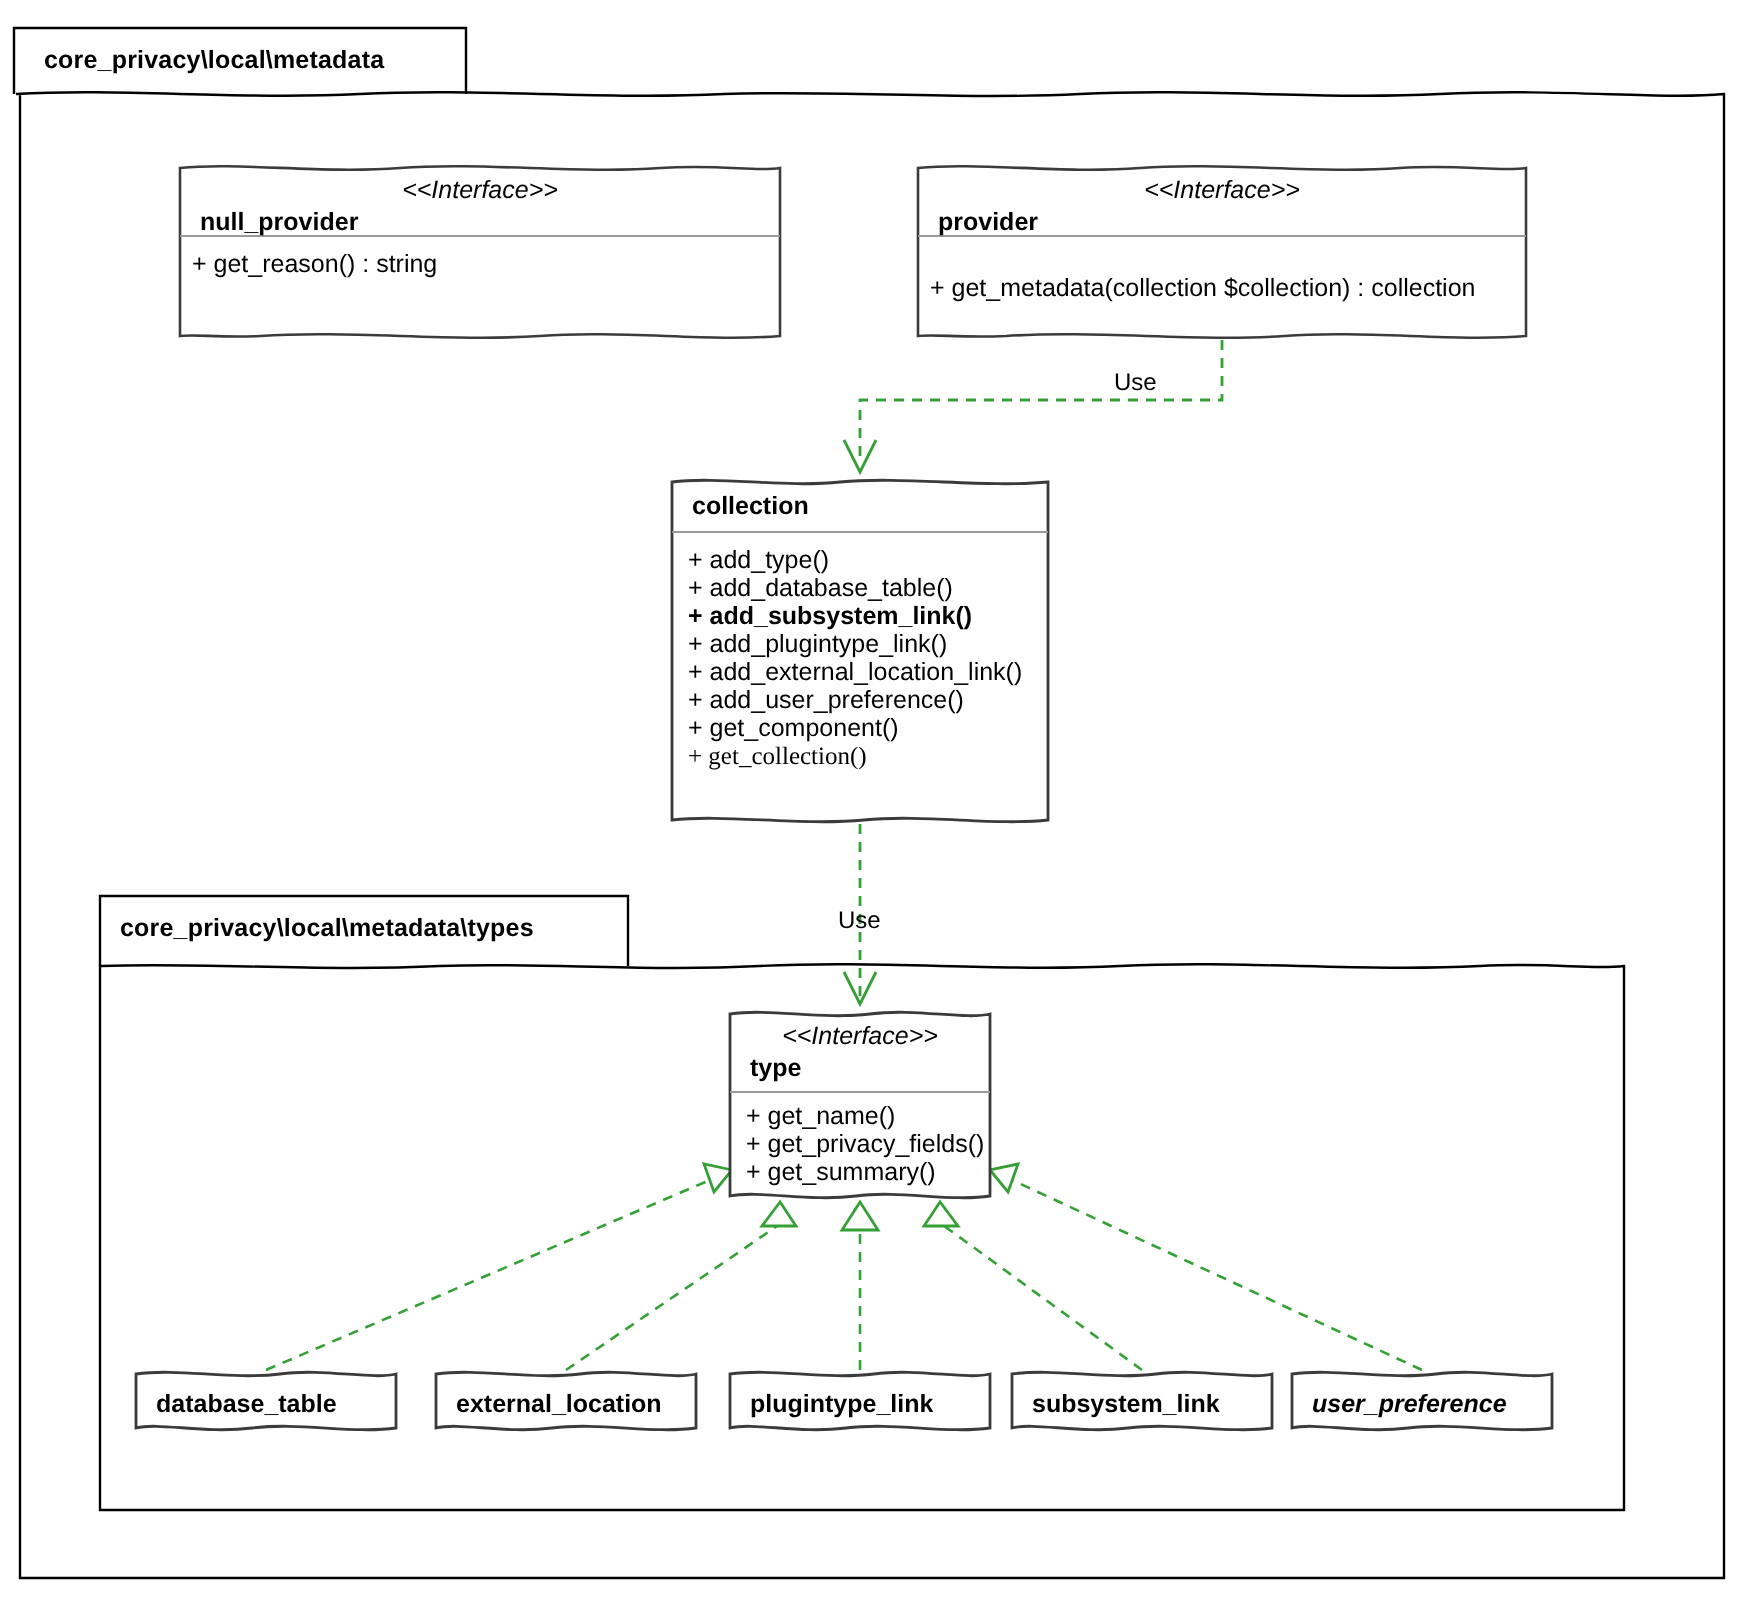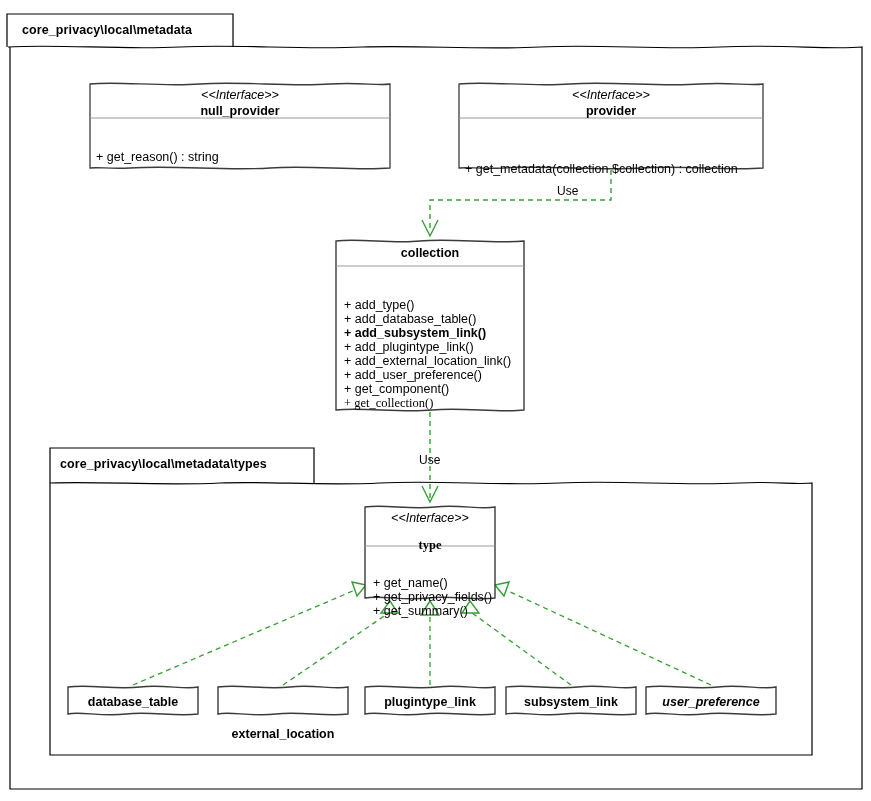--- a/index.html
+++ b/index.html
@@ -47,27 +47,27 @@
 
   .cls-stereo {
     font-size: 12.5px;
     font-style: italic;
     text-align: center;
     width: 100%;
   }
   .cls-name {
     font-size: 12.5px;
     font-weight: bold;
-    text-align: center;
+    text-align: left;
     width: 100%;
+    padding-left: 10px;
   }
   .cls-member {
     font-size: 12.5px;
     text-align: left;
-    margin-top: 25px;
   }
   .edge-label {
     font-size: 12px;
     color: #000000;
   }
 
   .box-text-wrap {
     position: absolute;
     pointer-events: none;
   }
@@ -205,32 +205,32 @@
     <div class="txt cls-member" style="left:8px; top:61px;font-weight:bold;">+ add_subsystem_link()</div>
     <div class="txt cls-member" style="left:8px; top:75px;">+ add_plugintype_link()</div>
     <div class="txt cls-member" style="left:8px; top:89px;">+ add_external_location_link()</div>
     <div class="txt cls-member" style="left:8px; top:103px;">+ add_user_preference()</div>
     <div class="txt cls-member" style="left:8px; top:117px;">+ get_component()</div>
     <div class="txt cls-member" style="left:8px; top:131px;font-family:Liberation Serif, serif;">+ get_collection()</div>
   </div>
 
   <div class="box-text-wrap" style="left:365px; top:507px; width:130px;">
     <div class="txt cls-stereo" style="left:0; top:5px;">&lt;&lt;Interface&gt;&gt;</div>
-    <div class="txt cls-name" style="left:0; top:32px;font-family:Liberation Serif, serif;">type</div>
+    <div class="txt cls-name" style="left:0; top:21px;">type</div>
     <div class="txt cls-member" style="left:8px; top:45px;">+ get_name()</div>
     <div class="txt cls-member" style="left:8px; top:59px;">+ get_privacy_fields()</div>
     <div class="txt cls-member" style="left:8px; top:73px;">+ get_summary()</div>
   </div>
 
   <div class="box-text-wrap" style="left:68px; top:687px; width:130px;">
     <div class="txt cls-name" style="left:0; top:9px;">database_table</div>
   </div>
 
   <div class="box-text-wrap" style="left:218px; top:687px; width:130px;">
-    <div class="txt cls-name" style="left:0; top:9px;margin-top:32px;">external_location</div>
+    <div class="txt cls-name" style="left:0; top:9px;">external_location</div>
   </div>
 
   <div class="box-text-wrap" style="left:365px; top:687px; width:130px;">
     <div class="txt cls-name" style="left:0; top:9px;">plugintype_link</div>
   </div>
 
   <div class="box-text-wrap" style="left:506px; top:687px; width:130px;">
     <div class="txt cls-name" style="left:0; top:9px;">subsystem_link</div>
   </div>
 

